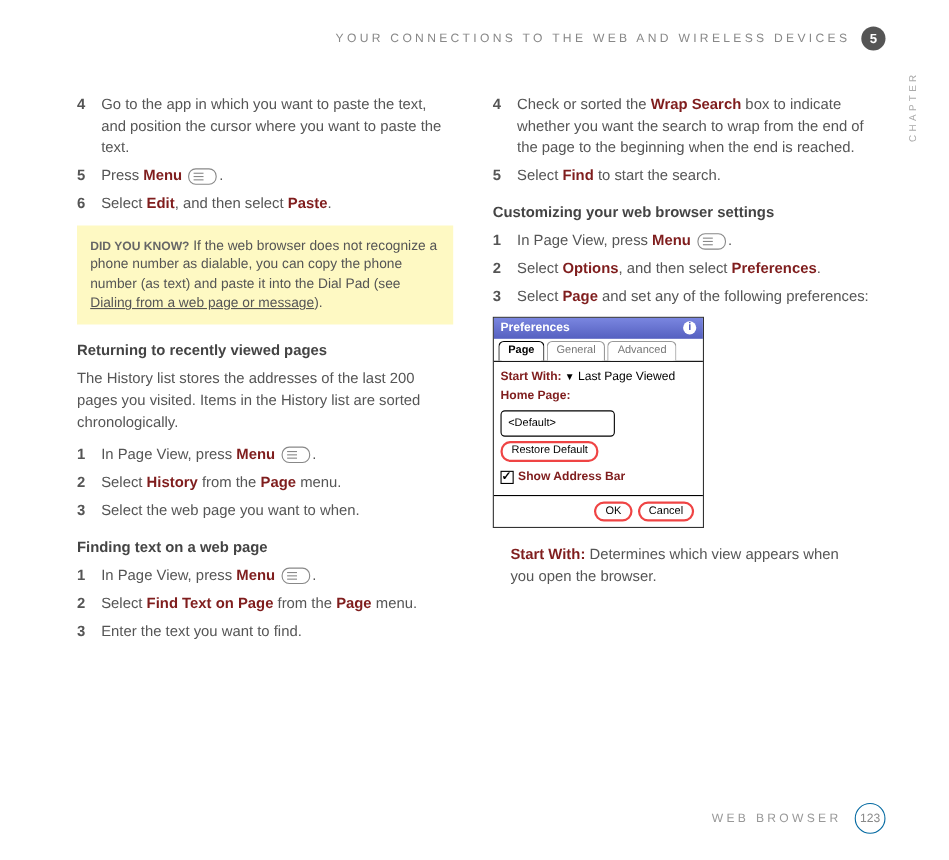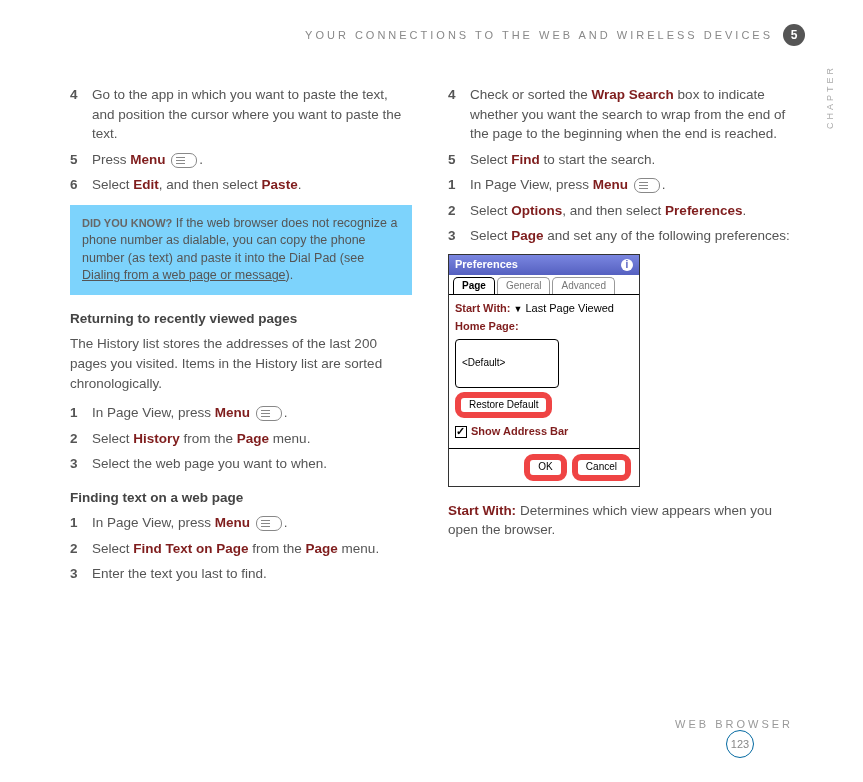--- a/index.html
+++ b/index.html
@@ -122,21 +122,21 @@
   .home-icon::after {
     content: "";
     position: absolute;
     left: 3px;
     top: 5px;
     width: 8px;
     height: 7px;
     background: #666;
   }
   .callout {
-    background: #7dd3fc;
+    background: #fef9c3;
     padding: 10px 12px;
     margin: 10px 0 14px 0;
     font-size: 12.5px;
     line-height: 1.4;
   }
   .callout-label {
     font-weight: bold;
     font-size: 11px;
     color: #666;
   }
@@ -201,31 +201,31 @@
     display: flex;
     align-items: center;
     margin: 2px 0;
   }
   .drop {
     font-size: 9px;
     margin: 0 3px;
   }
   .pill-btn {
     display: inline-block;
-    border: 6px solid #ef4444;
+    border: 2px solid #ef4444;
     border-radius: 9px;
     padding: 0px 8px;
     font-size: 10px;
     margin: 2px 2px 2px 0;
     background: #fff;
   }
   .pill-box {
     border: 1px solid #000;
     border-radius: 4px;
-    padding: 16px 6px;
+    padding: 4px 6px;
     font-size: 10px;
     display: inline-block;
     margin: 2px 0;
     min-width: 90px;
     background: #fff;
   }
   .check {
     display: inline-block;
     width: 10px;
     height: 10px;
@@ -253,29 +253,28 @@
     border-radius: 50%;
     background: #fff;
     color: #5560c0;
     font-weight: bold;
     font-size: 10px;
     display: flex;
     align-items: center;
     justify-content: center;
   }
   .desc {
-    margin: 8px 0;
+    margin: 8px 16px;
   }
   .footer {
     position: absolute;
     bottom: 24px;
     right: 58px;
     display: flex;
     align-items: center;
-    flex-direction: column;
   }
   .footer-title {
     font-size: 11px;
     letter-spacing: 3px;
     color: #999;
     margin-right: 12px;
   }
   .page-num {
     width: 26px;
     height: 26px;
@@ -339,35 +338,36 @@
     <div class="step">
       <div class="step-num">1</div>
       <div class="step-body"><span>In Page View, press </span><b>Menu</b> <span class="menu-icon"></span><span>.</span></div>
     </div>
     <div class="step">
       <div class="step-num">2</div>
       <div class="step-body"><span>Select </span><b>Find Text on Page</b><span> from the </span><b>Page</b><span> menu.</span></div>
     </div>
     <div class="step">
       <div class="step-num">3</div>
-      <div class="step-body"><span>Enter the text you last to find.</span></div>
+      <div class="step-body"><span>Enter the text you want to find.</span></div>
     </div>
   </div>
 
   <div class="col">
 
     <div class="step">
       <div class="step-num">4</div>
       <div class="step-body"><span>Check or sorted the </span><b>Wrap Search</b><span> box to indicate whether you want the search to wrap from the end of the page to the beginning when the end is reached.</span></div>
     </div>
     <div class="step">
       <div class="step-num">5</div>
       <div class="step-body"><span>Select </span><b>Find</b><span> to start the search.</span></div>
     </div>
 
+    <div class="section-title">Customizing your web browser settings</div>
 
     <div class="step">
       <div class="step-num">1</div>
       <div class="step-body"><span>In Page View, press </span><b>Menu</b> <span class="menu-icon"></span><span>.</span></div>
     </div>
     <div class="step">
       <div class="step-num">2</div>
       <div class="step-body"><span>Select </span><b>Options</b><span>, and then select </span><b>Preferences</b><span>.</span></div>
     </div>
     <div class="step">

